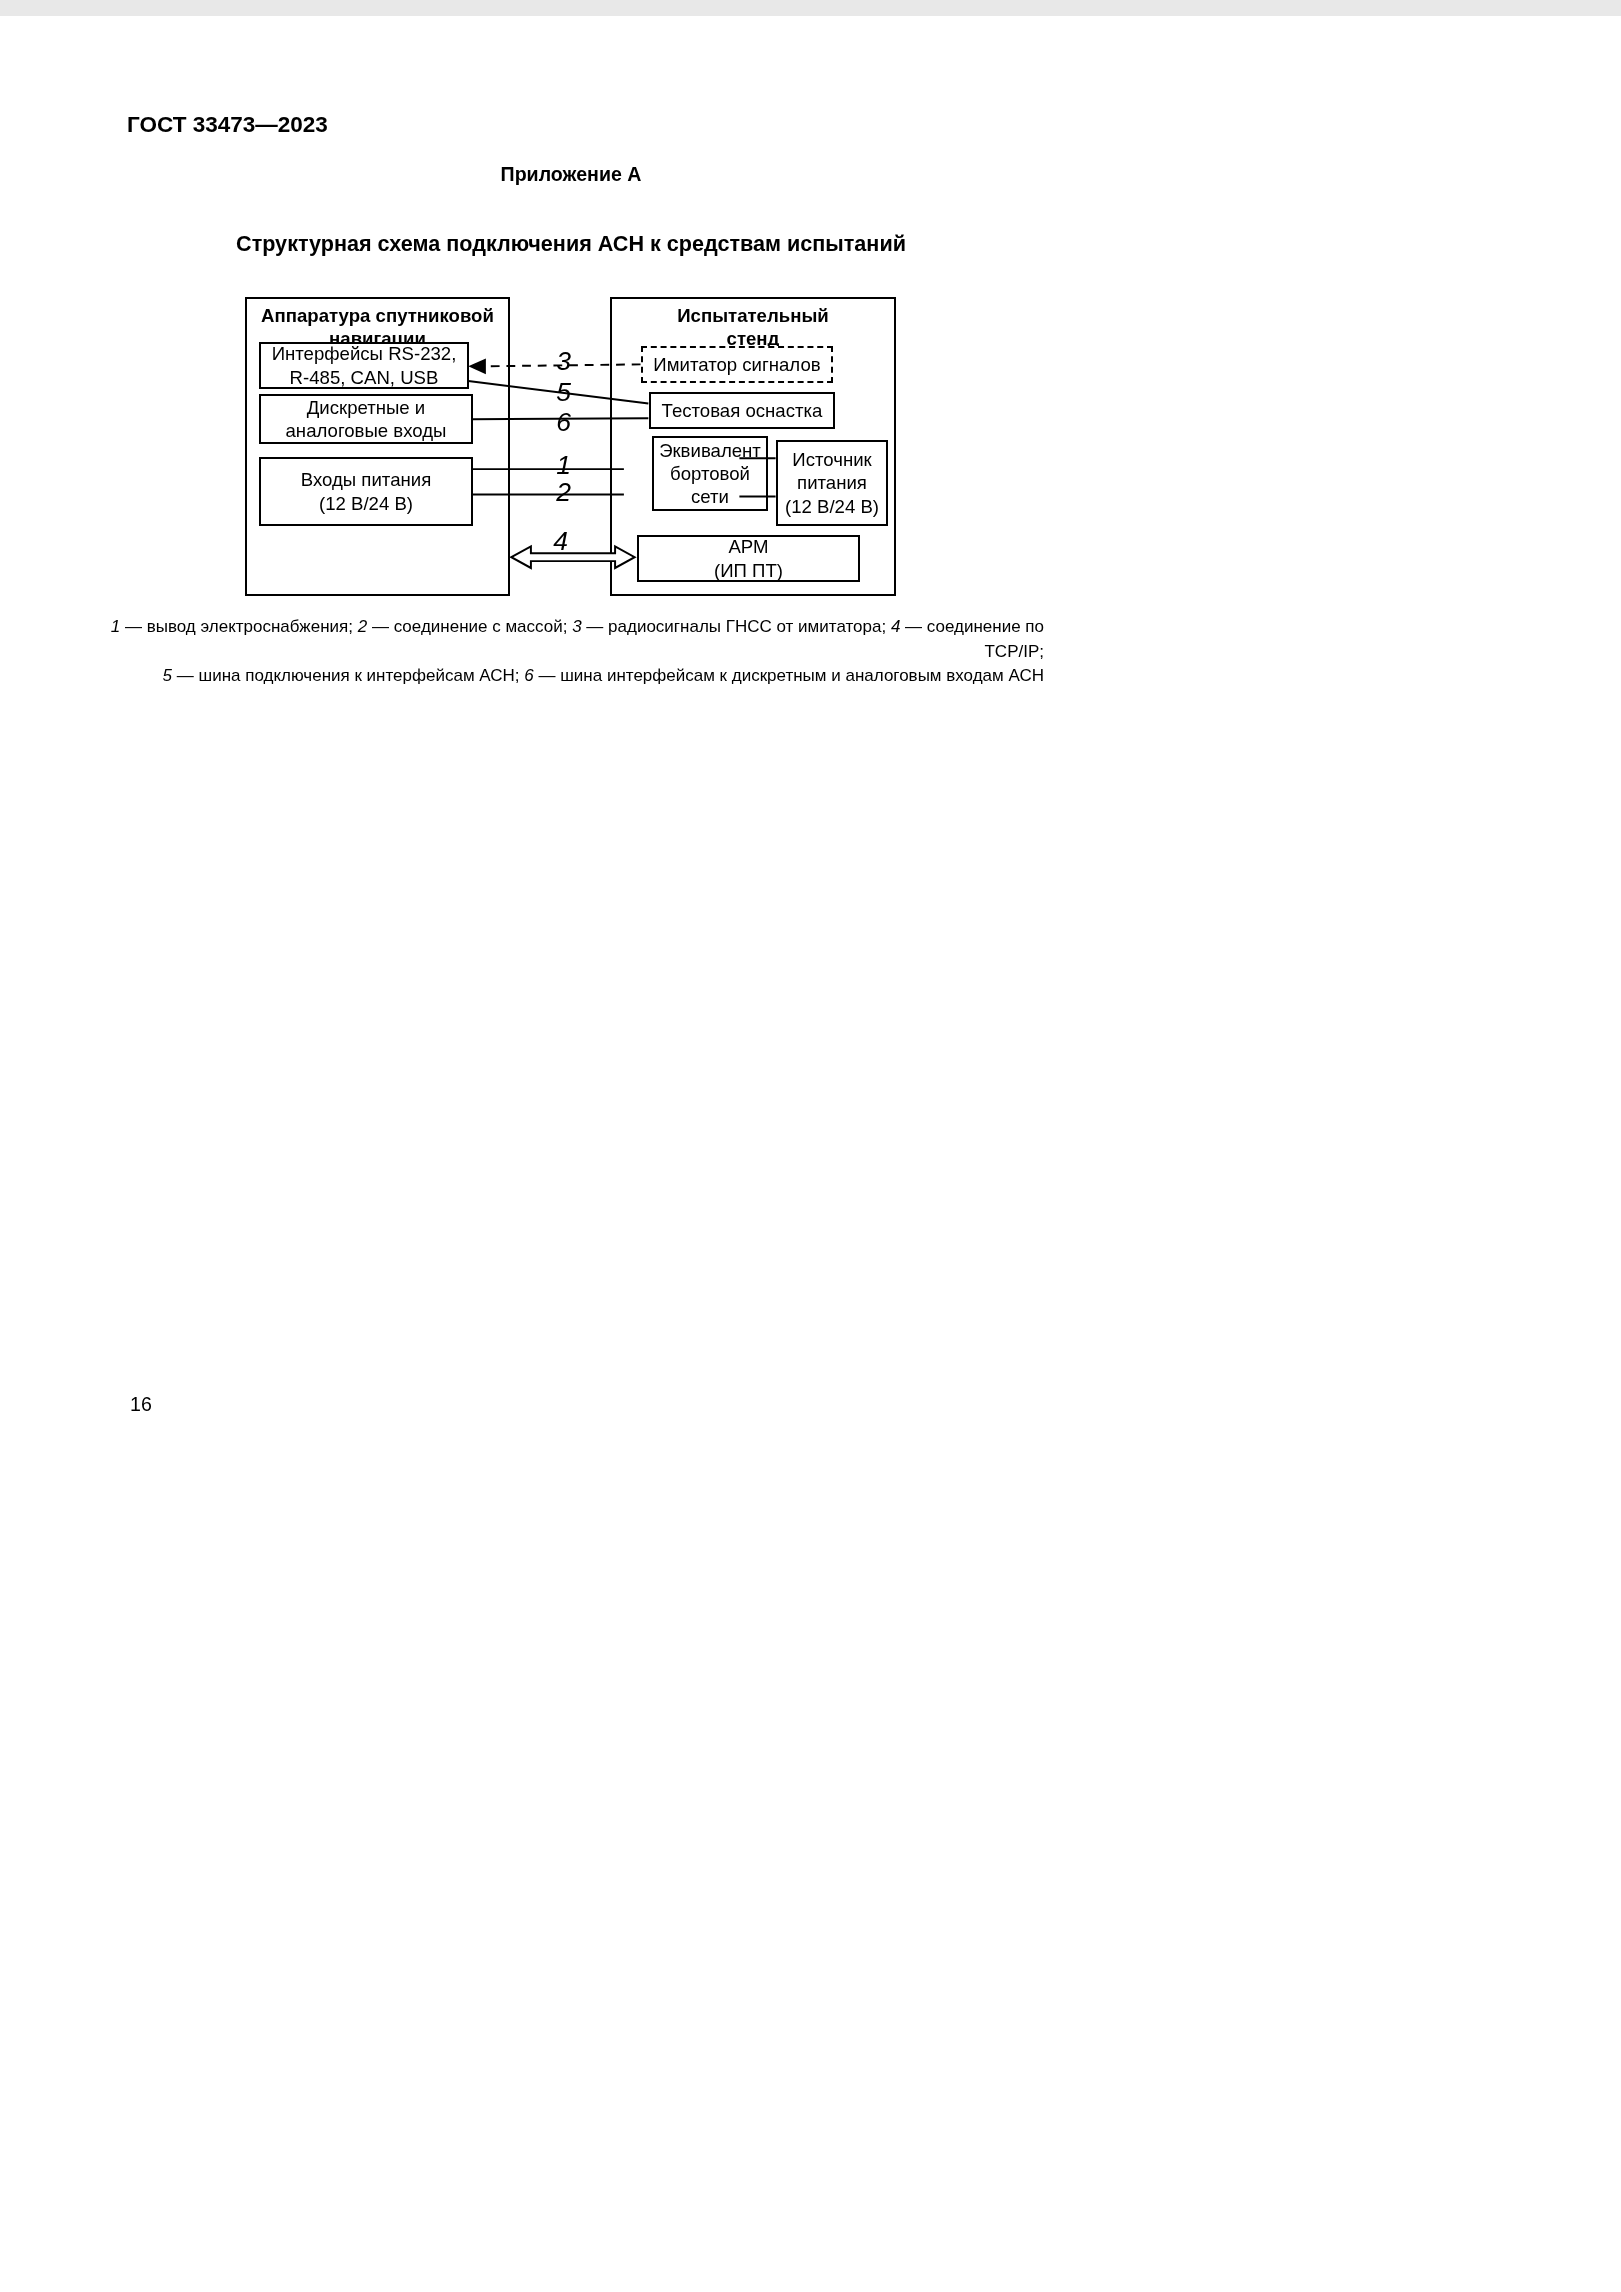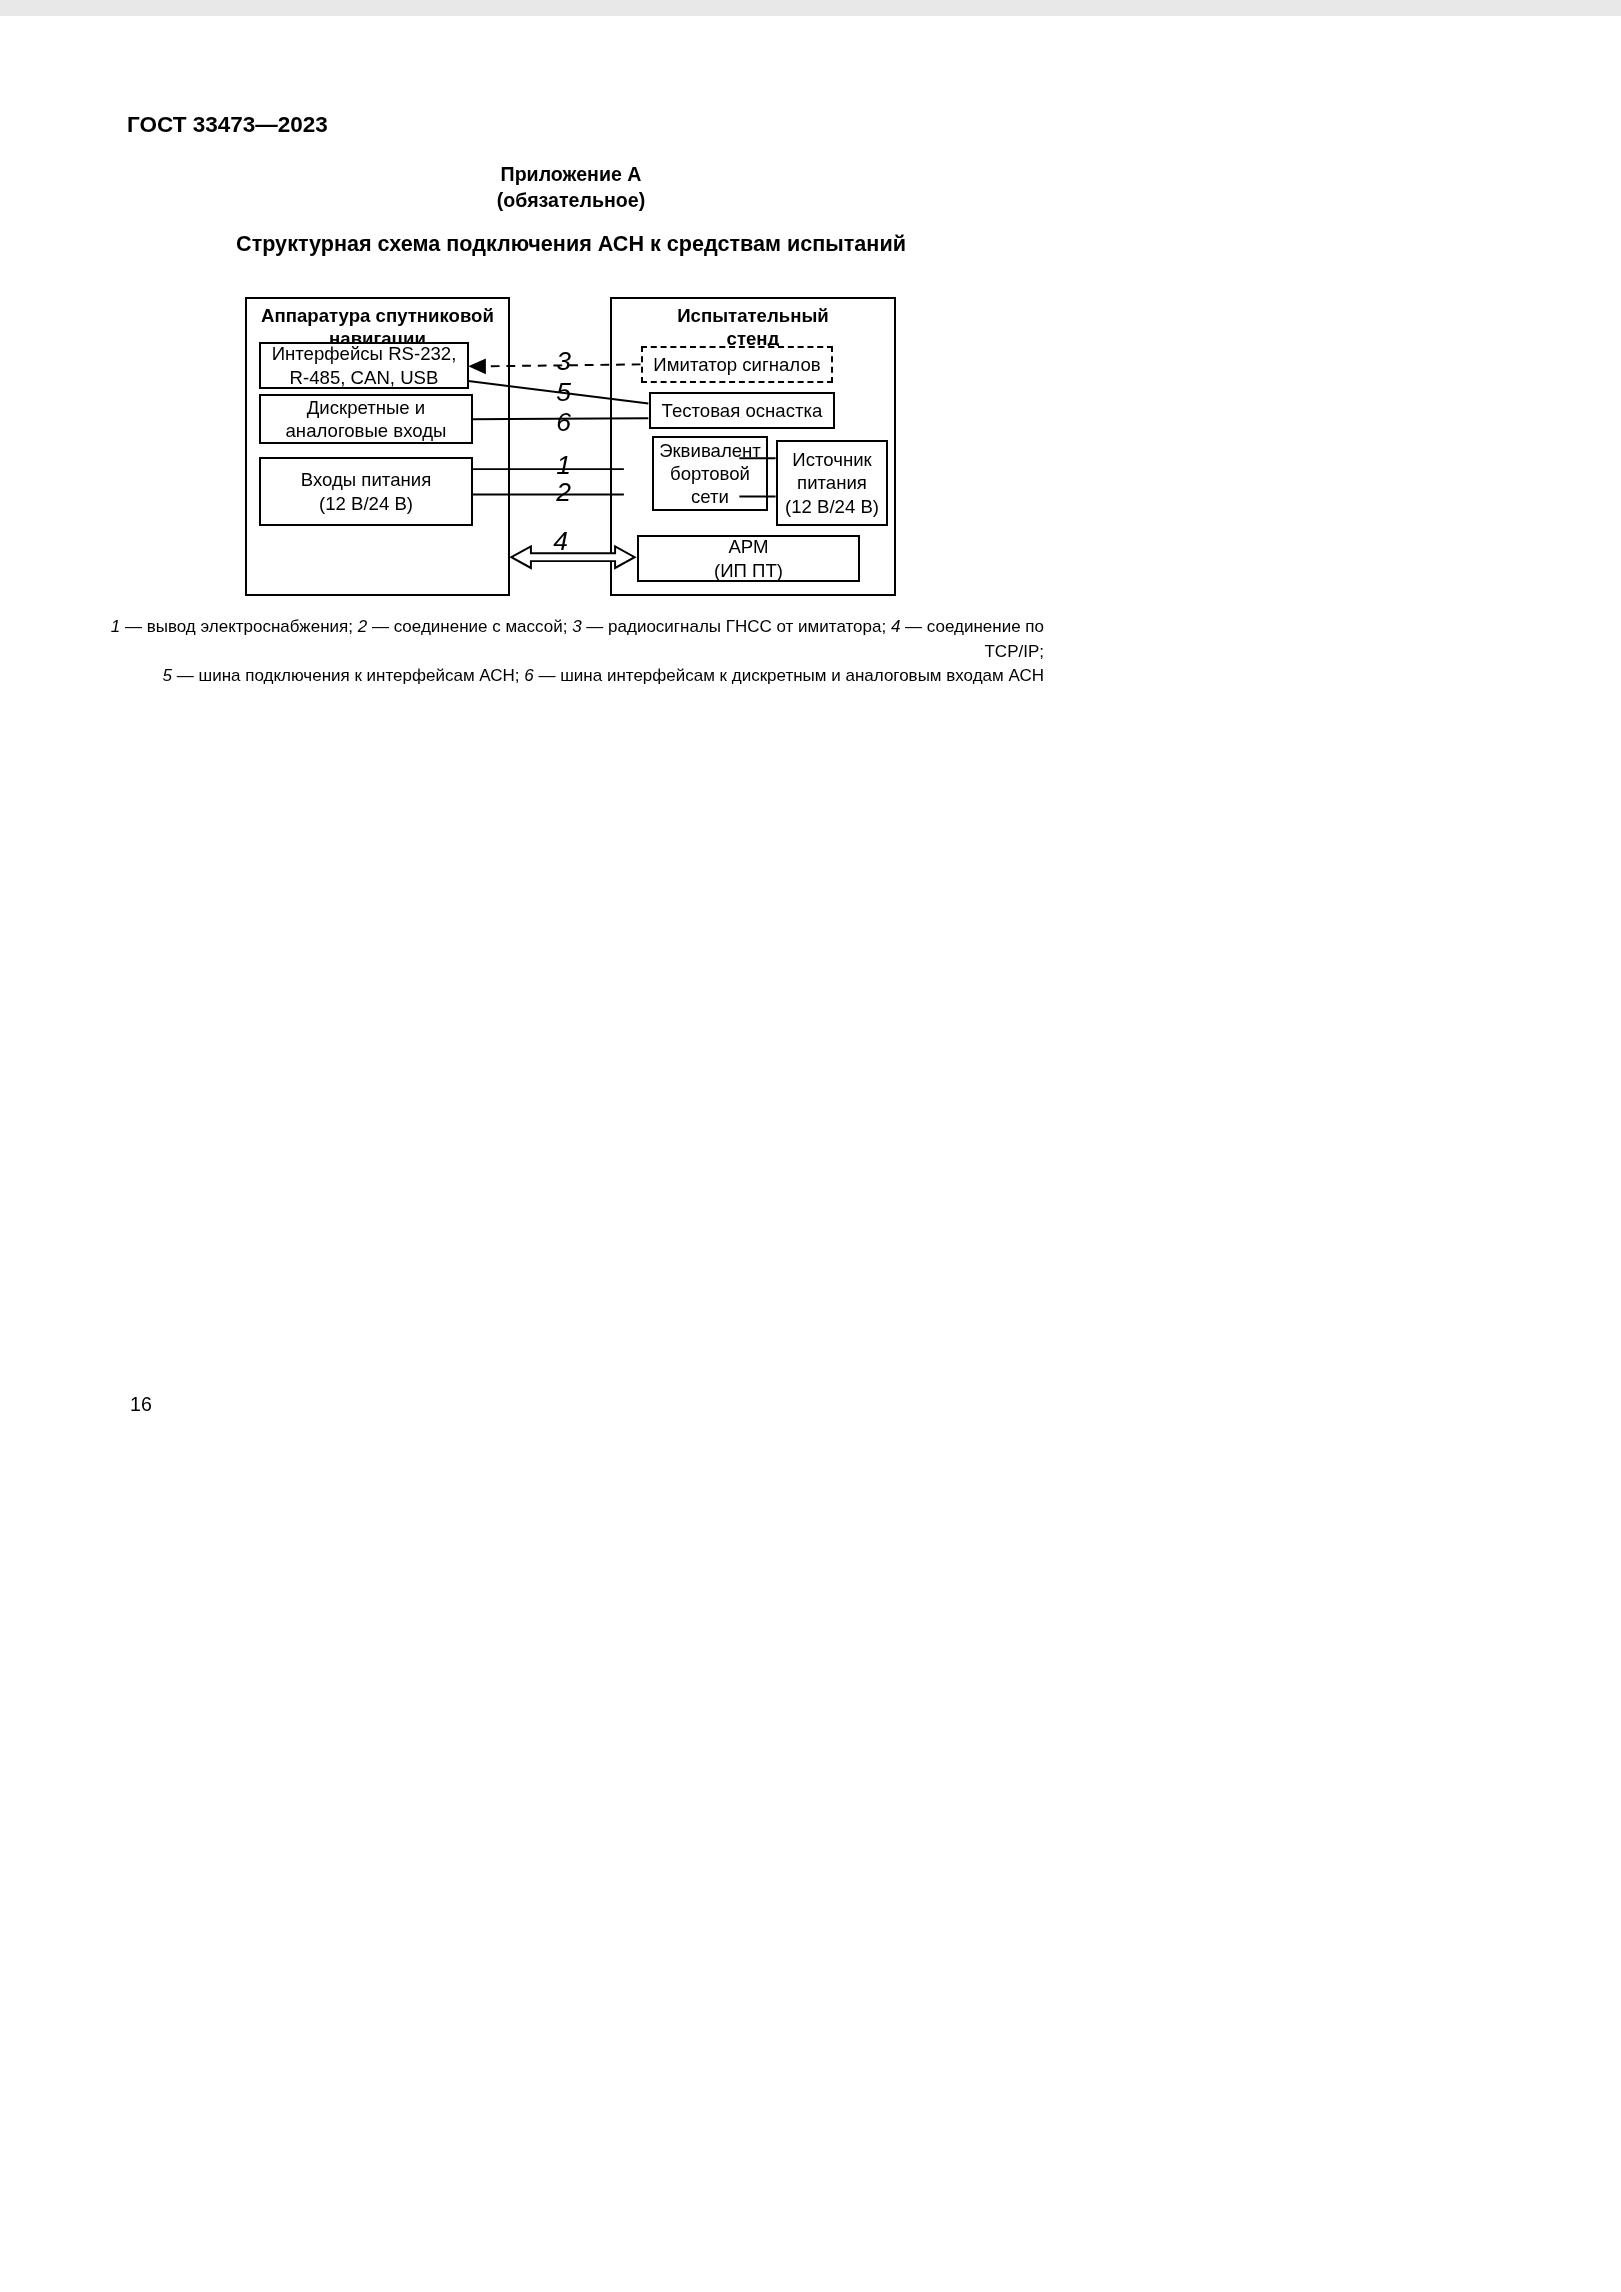--- a/index.html
+++ b/index.html
@@ -113,21 +113,20 @@
   }
 </style>
 </head>
 <body>
 
 <div class="page">
 
   <div class="doc-header">ГОСТ 33473—2023</div>
 
   <div class="centered appendix-title">Приложение А</div>
-  <div class="centered appendix-subtitle">(обязательное)</div>
   <div class="centered section-heading">Структурная схема подключения АСН к средствам испытаний</div>
 
   <div class="diagram">
 
     <div class="outer-box outer-left">
       <div class="group-title">Аппаратура спутниковой
 навигации</div>
     </div>
     <div class="box box-interfaces">Интерфейсы RS-232,
 R-485, CAN, USB</div>

